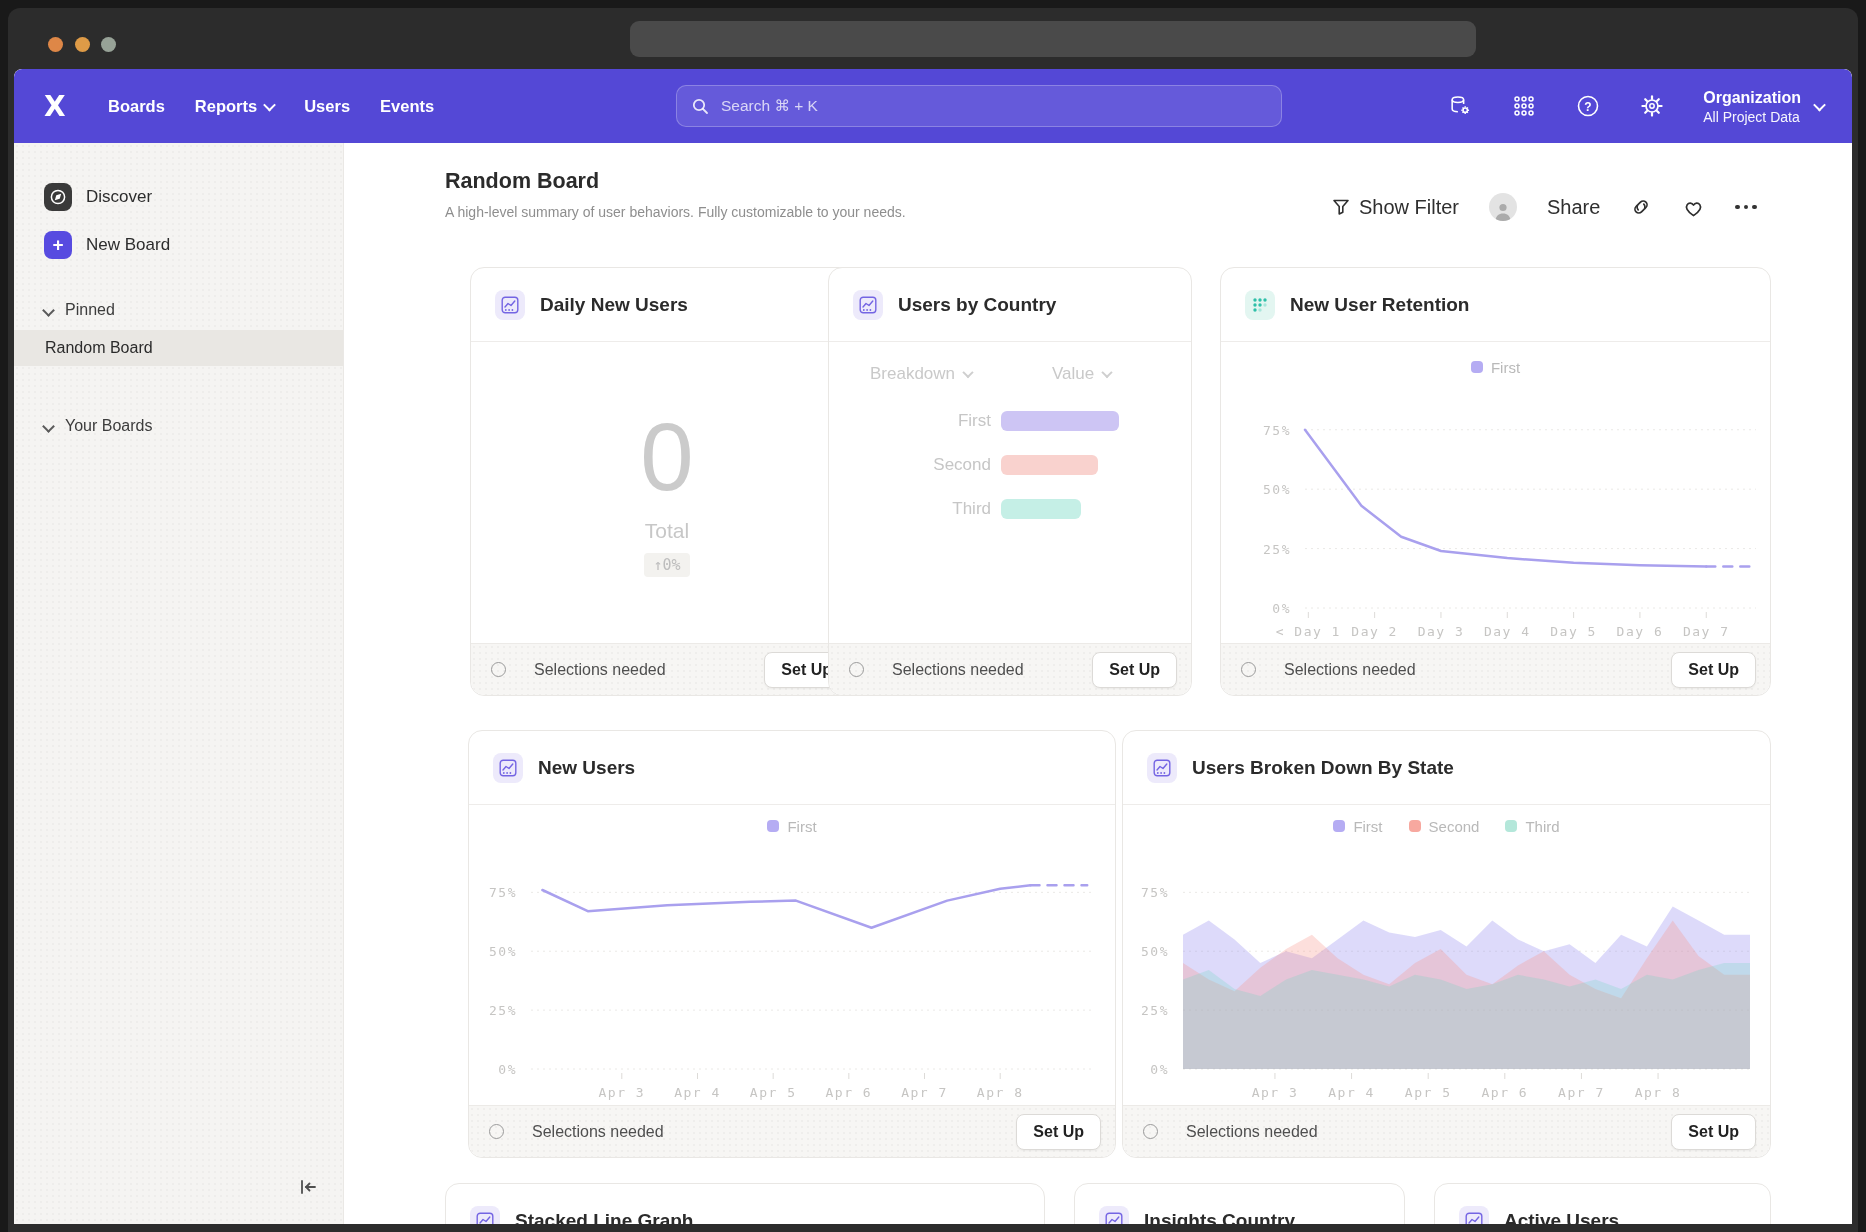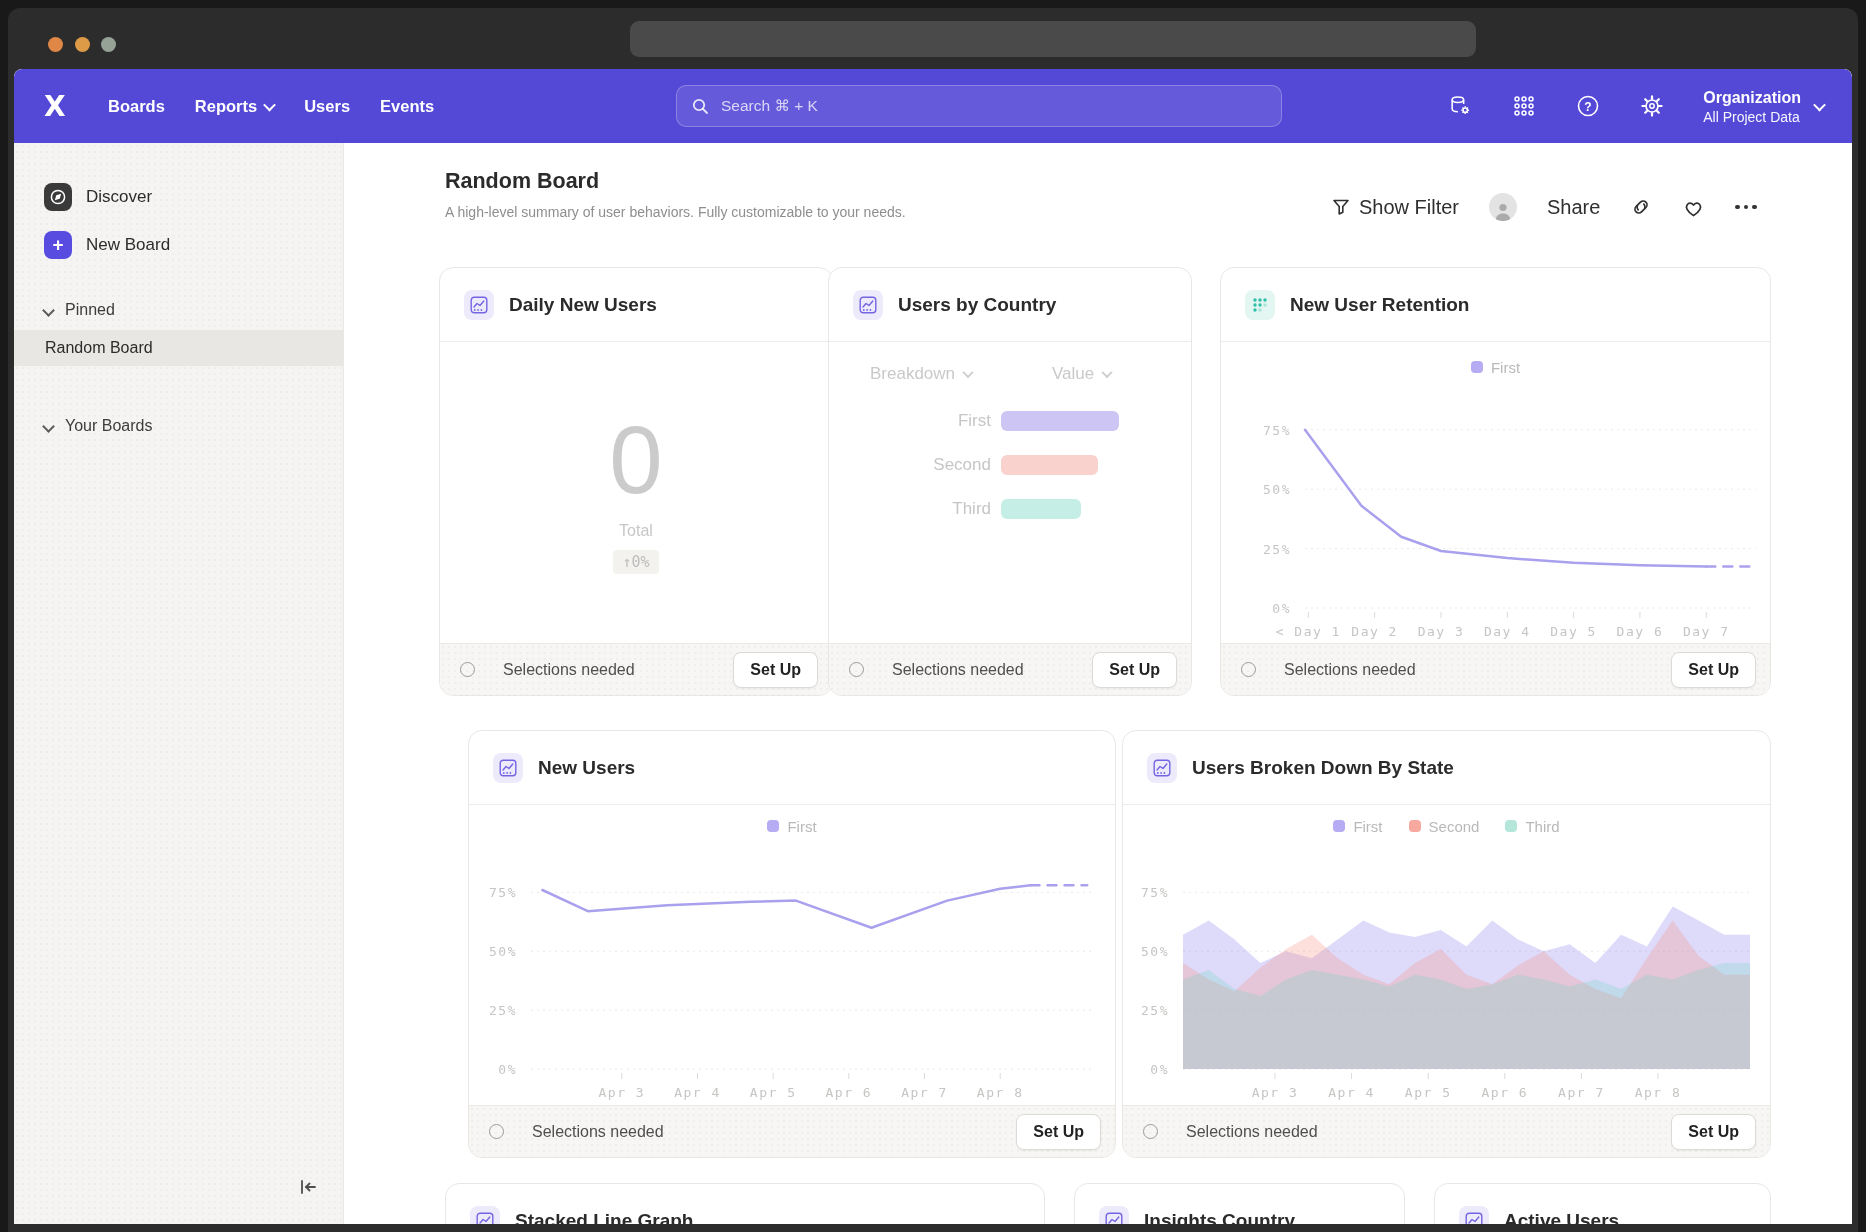--- a/index.html
+++ b/index.html
@@ -58,21 +58,21 @@
   .card-title{font-size:19px;font-weight:700;color:#2b2b2b}
   .card-foot{position:absolute;left:0;right:0;bottom:0;height:52px;background:#f7f6f4;border-top:1px solid #eceae7;border-radius:0 0 14px 14px;display:flex;align-items:center;padding:0 14px 0 20px;box-sizing:border-box;
     background-image:radial-gradient(rgba(0,0,0,.03) 1px,transparent 1.2px);background-size:6px 6px}
   .status{display:flex;align-items:center;gap:28px;color:#4f4f4f;font-size:16px}
   .status i{width:13px;height:13px;border-radius:50%;border:1.5px solid #9b9b9b;display:inline-block}
   .setup{margin-left:auto;background:#fff;border:1px solid #dcdad7;border-radius:8px;padding:8px 16px;font-size:16px;font-weight:600;color:#222;font-family:"Liberation Sans",sans-serif;box-shadow:0 1px 2px rgba(0,0,0,.05);cursor:pointer}
 
   
   .zero-wrap{position:absolute;left:0;right:0;top:74px;bottom:52px;display:flex;flex-direction:column;align-items:center;justify-content:center}
   .big-zero{font-size:96px;color:#cbcbcb;line-height:1}
-  .zero-label{margin-top:14px;font-size:16px;color:#c7c7c7}
+  .zero-label{margin-top:14px;font-size:21px;color:#c7c7c7}
   .zero-delta{margin-top:10px;background:#f3f2ef;color:#bdbdbd;border-radius:4px;padding:3px 9px;font-size:15px;font-family:"DejaVu Sans Mono",monospace}
 
   
   .dd{position:absolute;color:#c9c9c9;font-size:17px;display:flex;align-items:center;gap:9px;cursor:pointer}
   .dd .chev{border-color:#cfcfcf;width:6px;height:6px}
   .ubc-label{position:absolute;width:120px;text-align:right;color:#c6c6c6;font-size:17px}
   .ubc-bar{position:absolute;height:20px;border-radius:6px}
 
   
   .legend{display:flex;justify-content:center;gap:26px;align-items:center}
@@ -247,21 +247,21 @@
             <path d="M11.5 18.6 C4.6 14 3.4 10.2 5.2 7.7 C6.8 5.5 10 5.8 11.5 8.1 C13 5.8 16.2 5.5 17.8 7.7 C19.6 10.2 18.4 14 11.5 18.6 Z" fill="none" stroke="#2f2f2f" stroke-width="1.7" stroke-linejoin="round"></path>
           </svg>
       </span>
       <span class="dots3">
           <i></i>
           <i></i>
           <i></i>
         </span>
     </div>
 
-    <div class="card" style="left:425px;top:198px;width:394px;height:429px">
+    <div class="card" style="left:456px;top:198px;width:394px;height:429px">
       <div class="card-head">
         <span class="ci purple">
           <svg width="18" height="18" viewBox="0 0 18 18" fill="none" stroke="#7465e3" stroke-width="1.4">
               <rect x="1.2" y="1.2" width="15.6" height="15.6" rx="3"></rect>
               <polyline points="4,11 7,7.5 10,9.5 13.8,5" stroke-linecap="round" stroke-linejoin="round"></polyline>
               <g stroke="none" fill="#7465e3">
                 <circle cx="4.8" cy="14" r=".9"></circle>
                 <circle cx="8.1" cy="14" r=".9"></circle>
                 <circle cx="11.4" cy="14" r=".9"></circle>
               </g>

